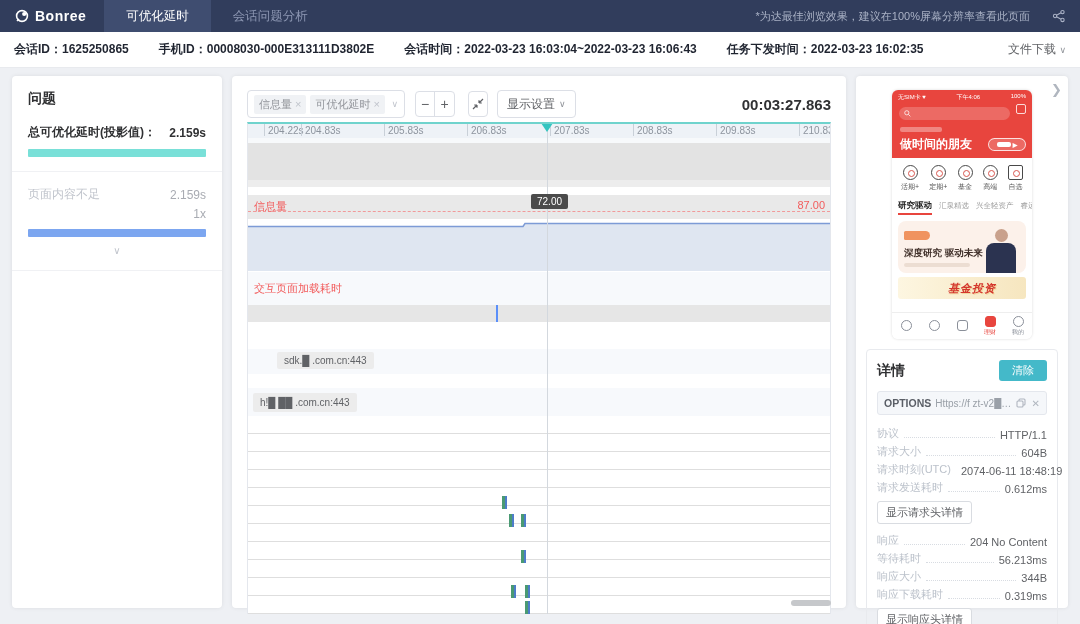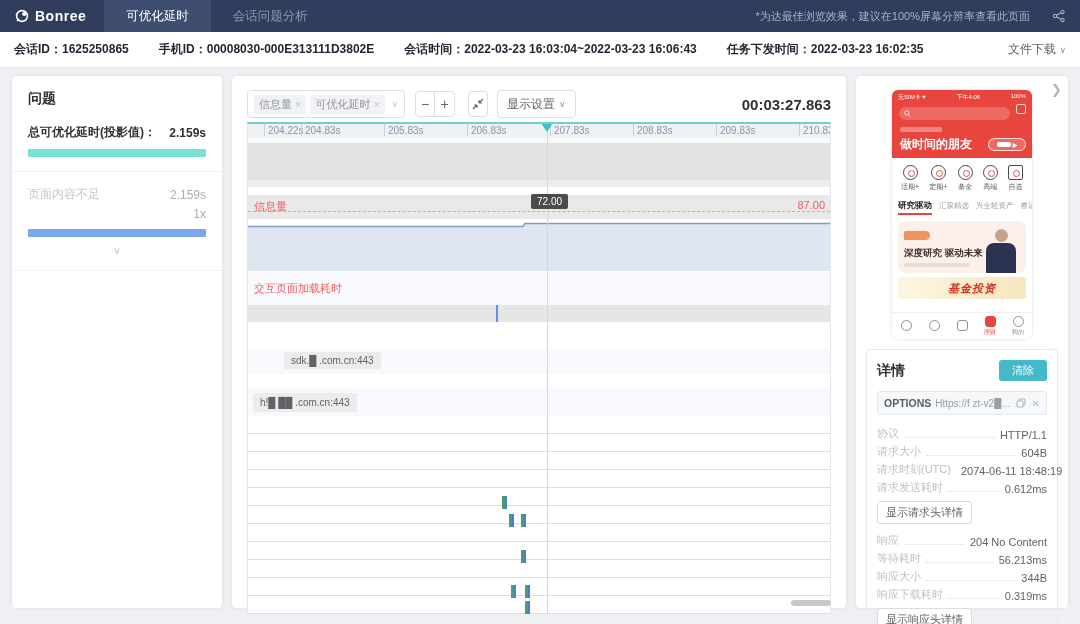--- a/index.html
+++ b/index.html
@@ -68,21 +68,21 @@
   .b-info   { top:71px; height:24px; background:#e9e9e9; }
   .b-dash   { top:87px; height:0; border-top:1px dashed #f19a9a; z-index:3; }
   .b-interact { top:148px; height:33px; background:#f7f9fc; }
   .b-gray2  { top:181px; height:17px; background:#e6e6e6; }
   .b-sdkrow { top:225px; height:25px; background:#f7f9fc; }
   .b-hrow   { top:264px; height:28px; background:#f7f9fc; }
   .series-label { position:absolute; left:6px; top:75px; font-size:11px; color:#f25c5c; z-index:3; }
   .series-value { position:absolute; right:5px; top:75px; font-size:11px; color:#f25c5c; z-index:3; }
   .interact-label { position:absolute; left:6px; top:157px; font-size:11px; color:#f25c5c; z-index:3; }
   .domain-box { position:absolute; background:#ececec; border-radius:2px; font-size:10px; color:#606266; display:flex; align-items:center; padding:0 7px; z-index:3; white-space:nowrap; }
-  .d1 { left:36px; top:228px; height:17px; }
+  .d1 { left:29px; top:228px; height:17px; }
   .d2 { left:5px;  top:269px; height:19px; }
   .linechart { position:absolute; left:0; top:95px; z-index:2; }
   .waterfall { position:absolute; left:0; top:292px; width:100%; }
   .wf-row { height:18px; border-bottom:1px solid #dedede; }
   .gbar { position:absolute; width:5px; height:13px; background:#4a9a73; border-right:2px solid #4d7cc9; z-index:4; }
   .page-marker { position:absolute; width:2px; height:17px; top:181px; background:#5b8ff9; z-index:4; }
   .playhead { position:absolute; top:0; width:0; height:492px; z-index:5; }
   .ph-line { position:absolute; left:0; top:0; width:1px; height:492px; background:#d3d8de; }
   .ph-tri { position:absolute; left:-6px; top:-1px; width:0; height:0; border-left:6px solid transparent; border-right:6px solid transparent; border-top:9px solid #35c4c0; }
   .ph-tip { position:absolute; left:-16px; top:70px; background:#4b4b4b; color:#fff; font-size:10px; padding:2px 6px; border-radius:2px; white-space:nowrap; }

